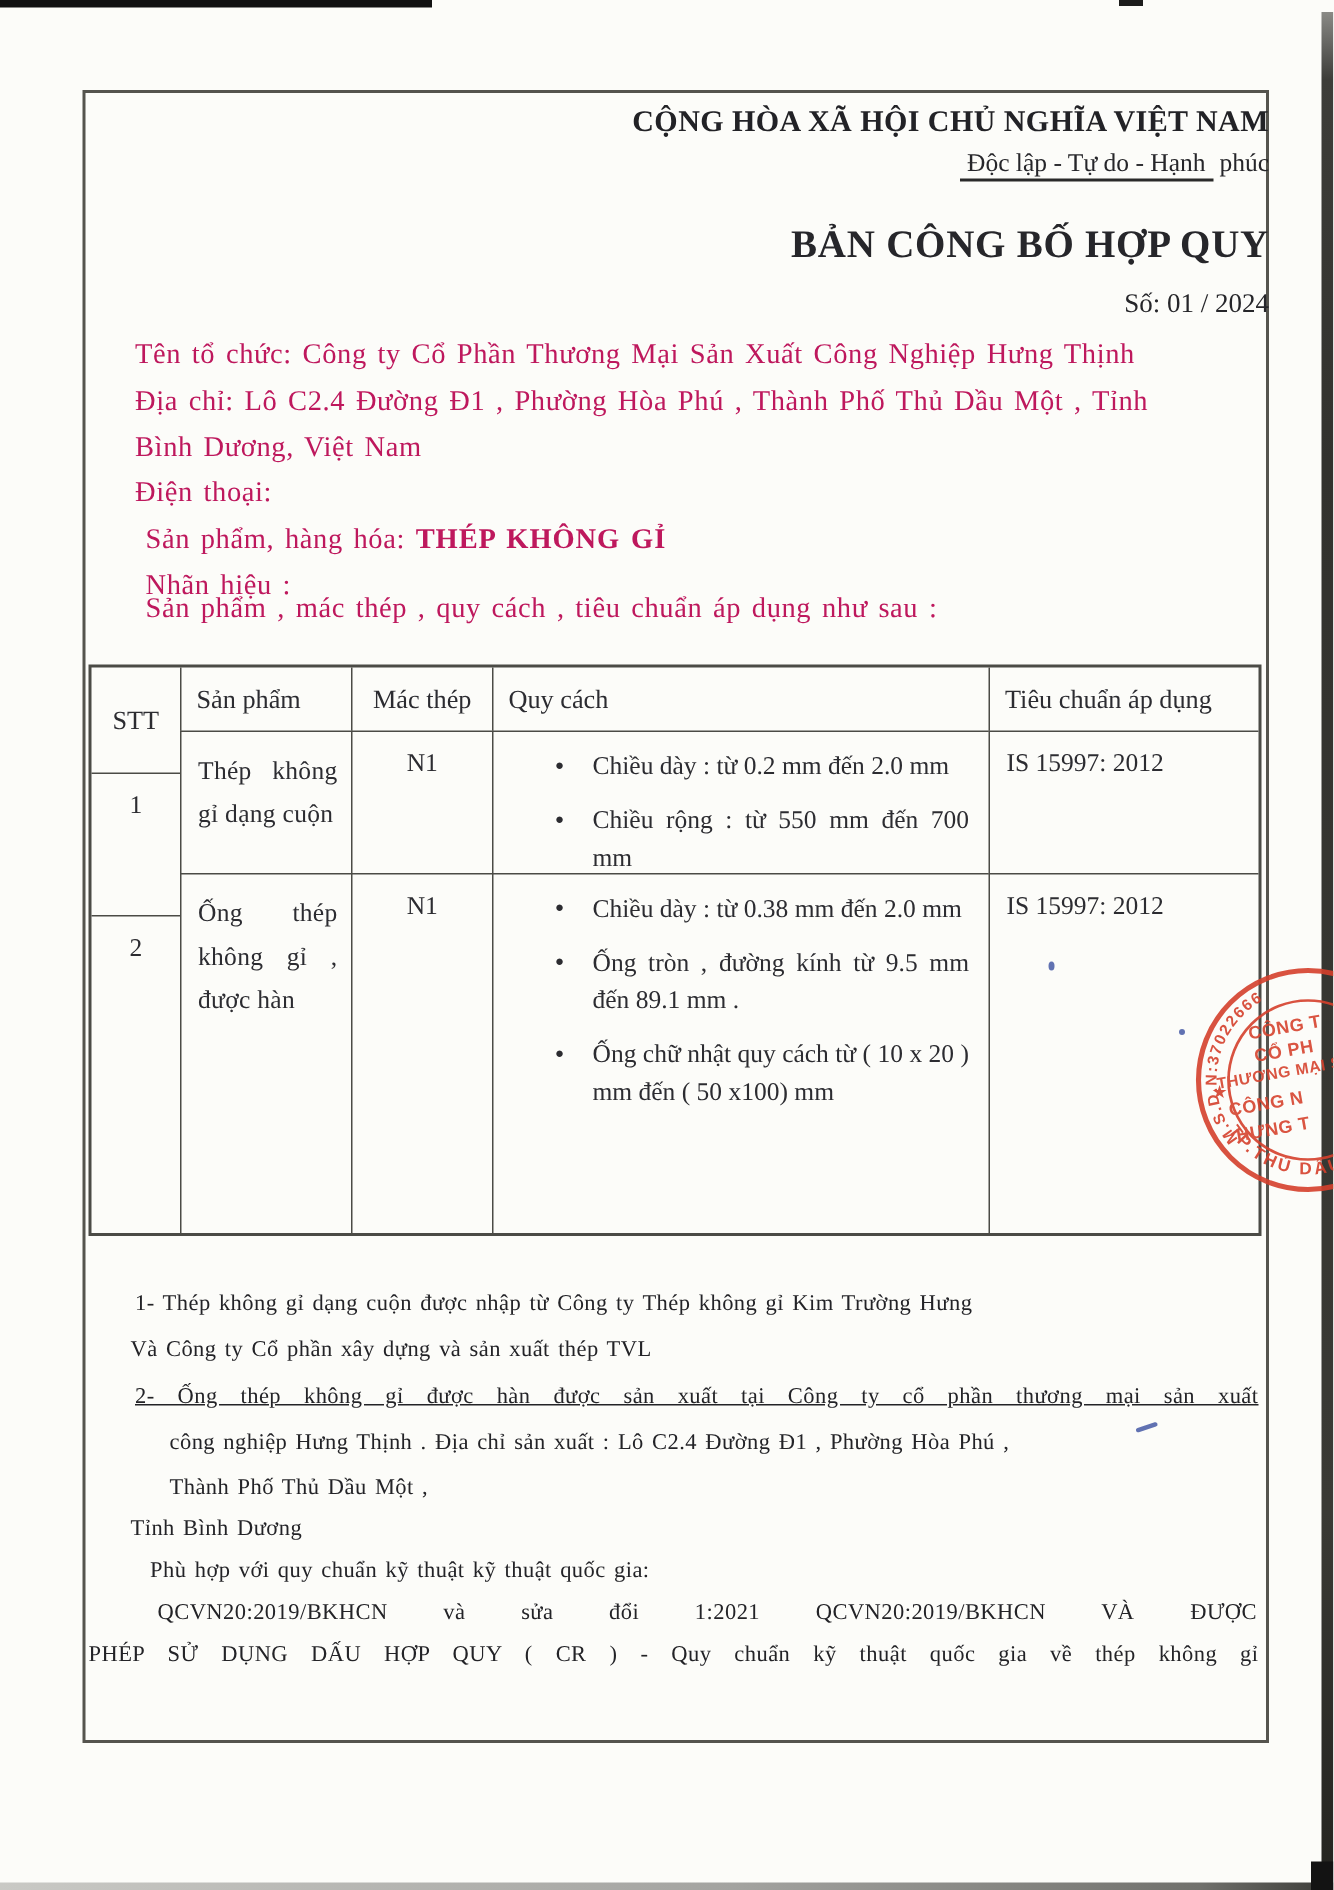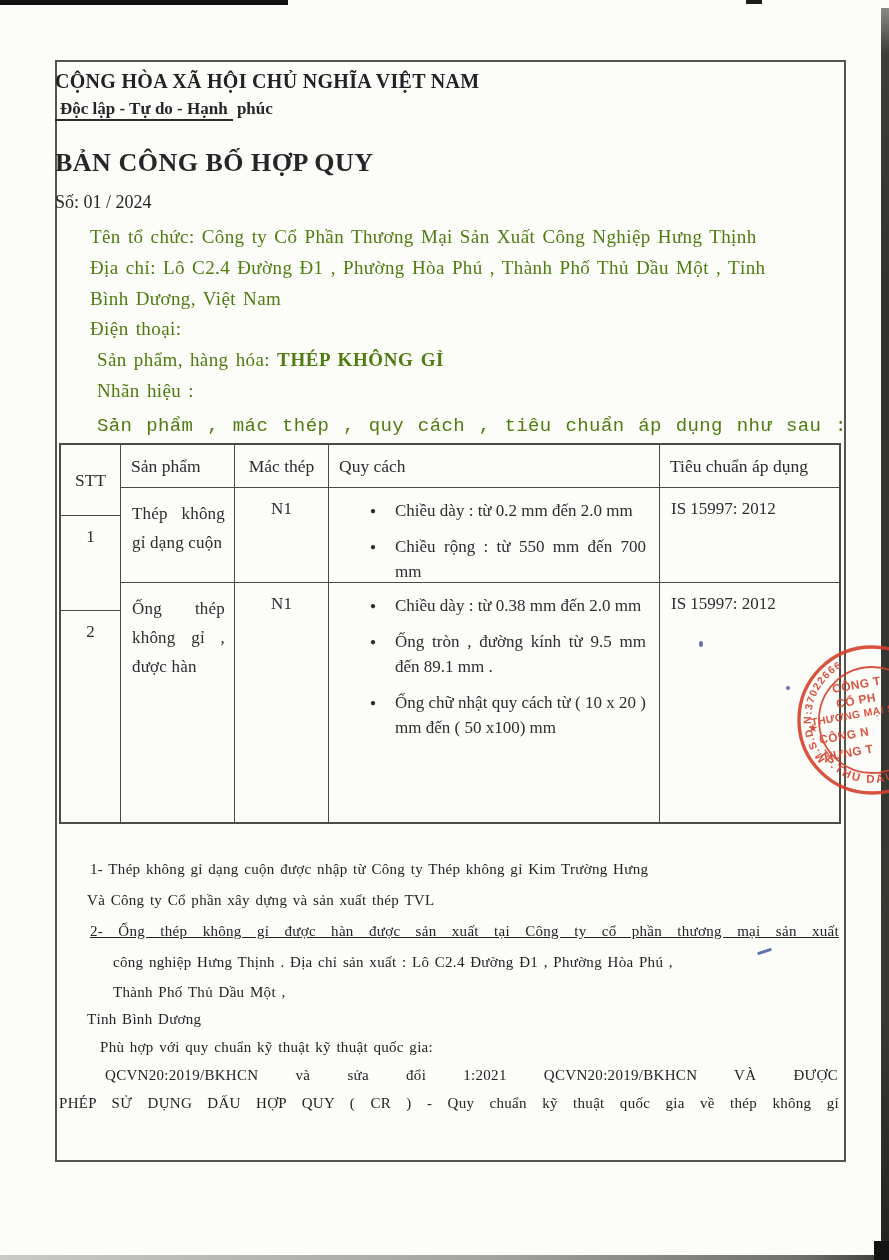--- a/index.html
+++ b/index.html
@@ -13,36 +13,36 @@
     background:linear-gradient(180deg,#8a8a86 0px,#3d3d39 45px,#32322e 300px,#3a3a35 1000px,#23231f 100%);}
   .strip-bottom{position:absolute;left:0;top:1255px;width:889px;height:5px;
     background:linear-gradient(90deg,#c9c9c5,#a3a3a0 55%,#70706c 90%,#3a3a36);}
   .corner-br{position:absolute;left:874px;top:1241px;width:15px;height:19px;background:#131313;}
   .ink-dot{position:absolute;background:#3a4fa0;border-radius:50%;opacity:.8;}
 
   
   .border-box{position:absolute;left:55px;top:60px;width:787px;height:1098px;border:2px solid #55544e;}
 
   .abs{position:absolute;}
-  .center-line{left:55px;width:791px;text-align:left;}
+  .center-line{left:55px;width:791px;text-align:right;}
   .nat-title{top:70px;font-size:20px;font-weight:bold;letter-spacing:.3px;color:#222226;}
-  .motto{top:99px;font-size:17px;font-weight:bold;}
+  .motto{top:99px;font-size:17px;font-weight:normal;}
   .motto .ul{border-bottom:2px solid #2a2a2a;padding:0 5px 1px 5px;}
   .doc-title{top:148px;font-size:26px;font-weight:bold;letter-spacing:.5px;}
   .doc-number{top:192px;font-size:18px;}
 
-  .bodyline{font-size:19px;letter-spacing:.4px;word-spacing:2px;white-space:nowrap;color:#4d7c0f;}
+  .bodyline{font-size:19px;letter-spacing:.4px;word-spacing:2px;white-space:nowrap;color:#be185d;}
   .b-org{left:90px;top:226px;}
   .b-addr1{left:90px;top:257px;}
   .b-addr2{left:90px;top:288px;}
   .b-phone{left:90px;top:318px;}
   .b-prod{left:97px;top:349px;}
   .b-prod b{letter-spacing:.6px;}
   .b-brand{left:97px;top:380px;}
-  .b-intro{left:97px;top:415px;font-family:Liberation Mono, monospace;}
+  .b-intro{left:97px;top:395px;}
 
   
   .doc-table{position:absolute;left:59px;top:443px;display:grid;
     grid-template-columns:59px 114px 94px 331px 180px;
     grid-template-rows:42px 95px 240px;
     border:2px solid #4b4b46;font-size:17px;color:#2c2c31;}
   .cell{border-left:1.6px solid #4b4b46;border-top:1.6px solid #4b4b46;box-sizing:border-box;overflow:hidden;}
   .cell:nth-child(5n+1){border-left:none;margin-top:28px;}
   .cell:nth-child(-n+5){border-top:none;}
   .th{display:flex;align-items:center;padding-left:10px;font-size:17.5px;}

